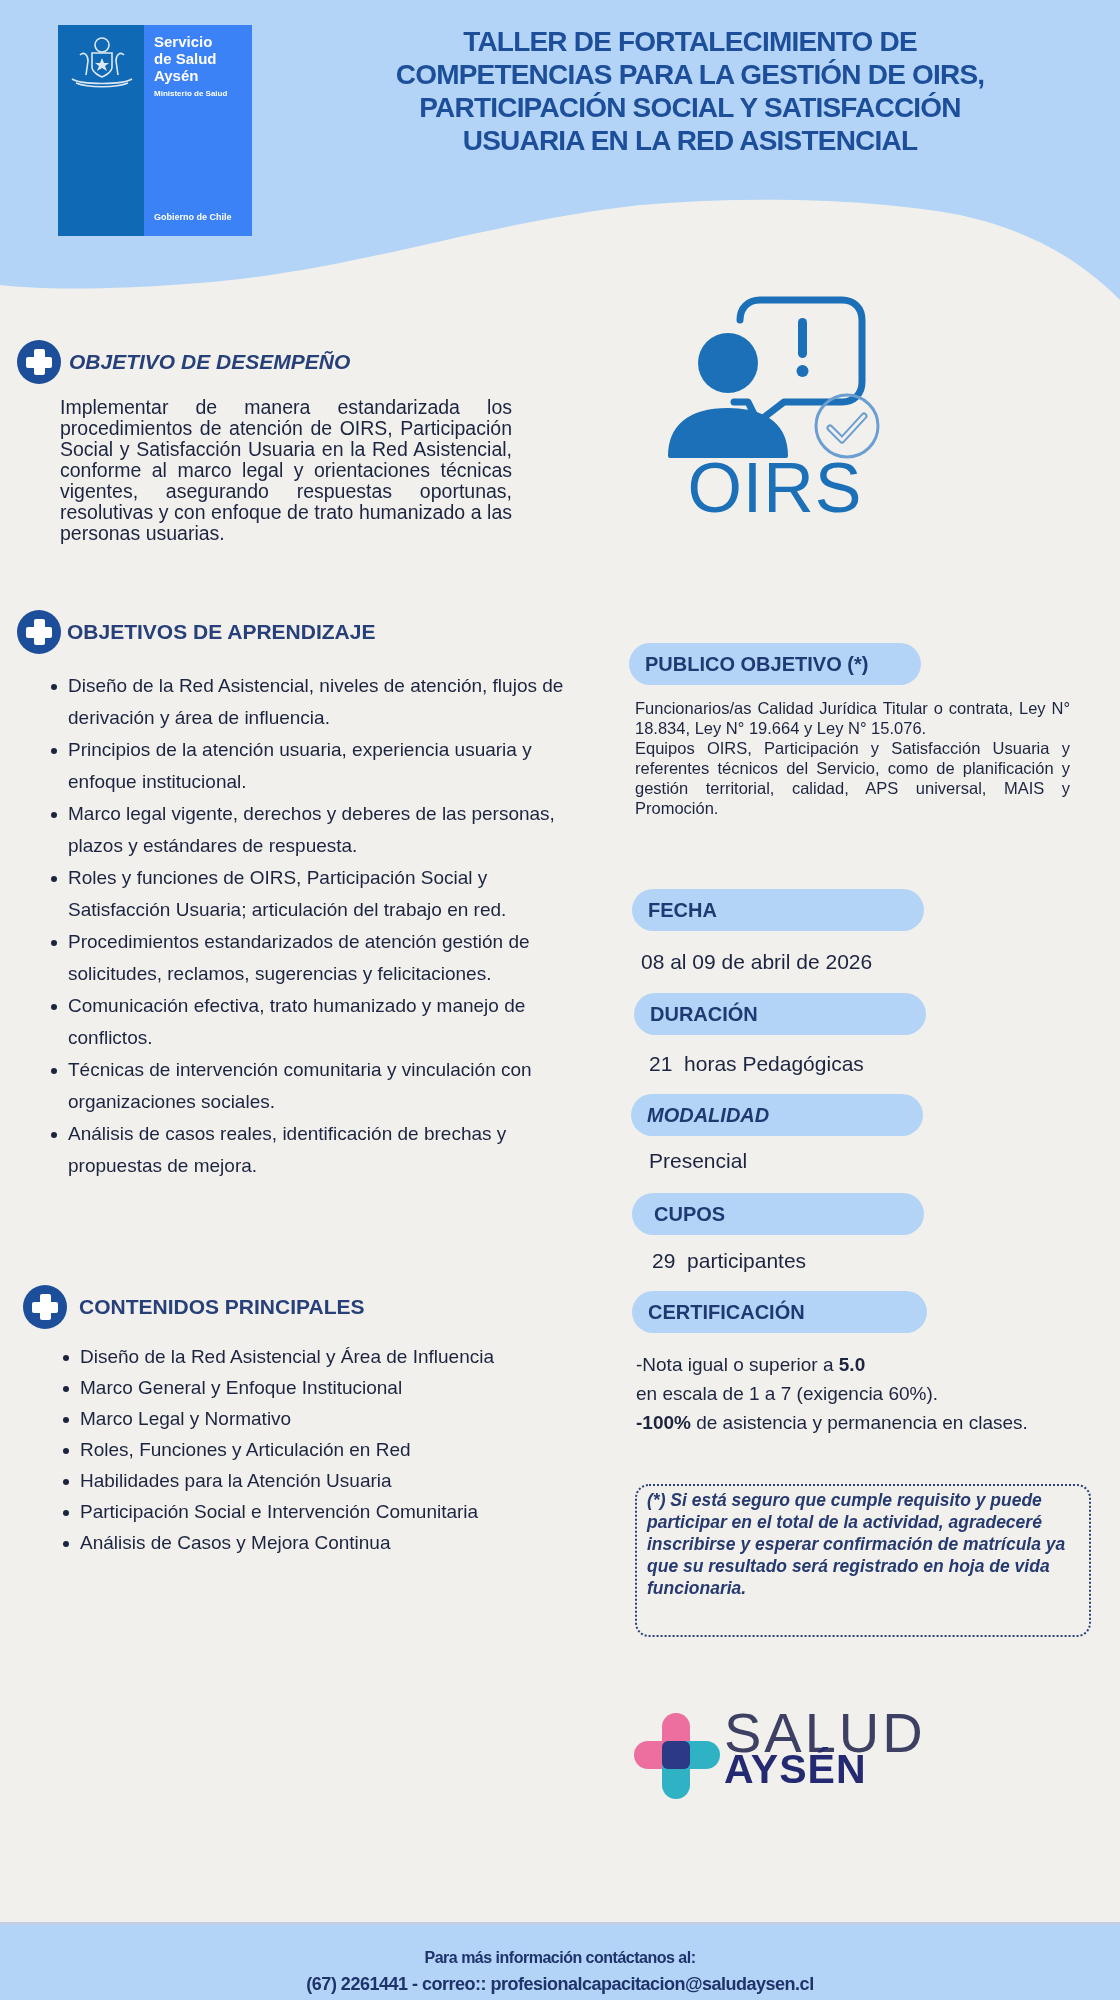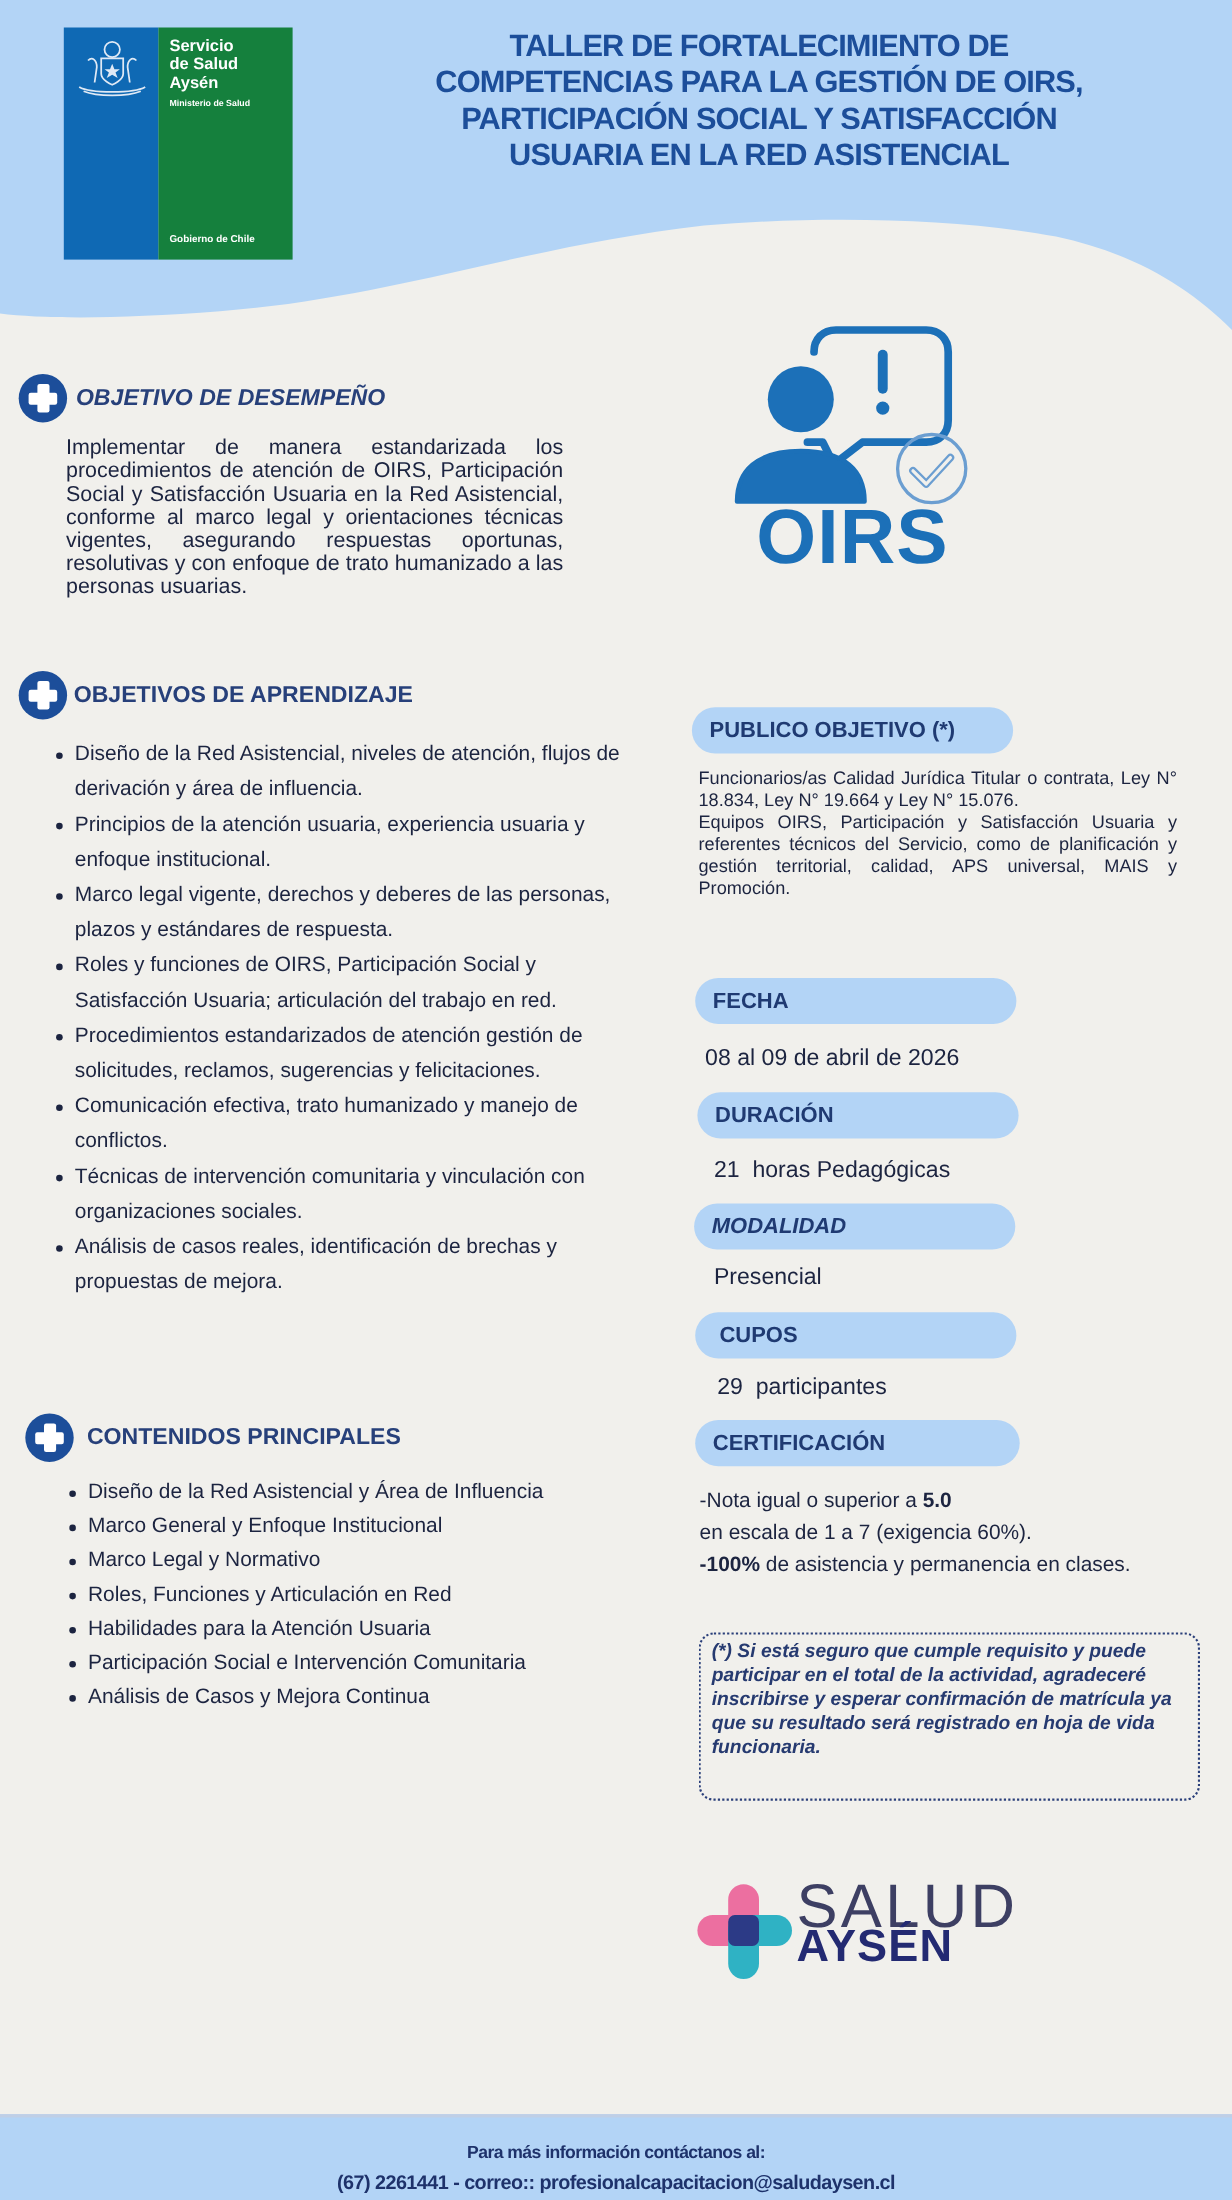--- a/index.html
+++ b/index.html
@@ -2,21 +2,21 @@
 <html><head>
 <meta charset="utf-8">
 <style>
   * { box-sizing: border-box; margin: 0; padding: 0; }
   html, body { width: 1120px; height: 2000px; overflow: hidden; }
   body { background: #f1f0ec; font-family: "Liberation Sans", sans-serif; color: #1c2440; position: relative; }
 
   .header-bg { position: absolute; left: 0; top: 0; width: 1120px; height: 300px; }
   .logo { position: absolute; left: 58px; top: 25px; width: 208px; height: 211px; display: flex; }
   .logo-blue { width: 86px; height: 100%; background: #0f69b4; position: relative; }
-  .logo-red { width: 122px; height: 100%; background: #15803d; position: relative; padding: 8px 0 0 10px; color: #fff; }
+  .logo-red { width: 108px; height: 100%; background: #3b82f6; position: relative; padding: 8px 0 0 10px; color: #fff; }
   .logo-red .l1 { font-weight: bold; font-size: 15px; line-height: 17px; }
   .logo-red .l2 { font-size: 8px; font-weight: bold; margin-top: 5px; }
   .logo-red .l3 { position: absolute; bottom: 14px; left: 10px; font-size: 9px; font-weight: bold; }
   .crest { position: absolute; left: 8px; top: 8px; width: 72px; height: 60px; }
 
   .title { position: absolute; left: 365px; top: 25px; width: 650px; text-align: center; font-family: "Liberation Sans", sans-serif; font-weight: bold; font-size: 28px; line-height: 33px; color: #1c4e9a; letter-spacing: -0.8px; }
 
   .oirs-graphic { position: absolute; left: 660px; top: 278px; width: 230px; height: 250px; }
 
   .section-head { position: absolute; display: flex; align-items: center; }
@@ -96,21 +96,21 @@
     <rect x="138" y="40" width="9" height="40" rx="4.5" fill="#1c70b8"></rect>
     <circle cx="142.5" cy="93" r="6" fill="#1c70b8"></circle>
 
     <circle cx="68" cy="85" r="30" fill="#1c70b8"></circle>
     <path d="M10,178 c0,-28 18,-46 58,-46 c40,0 58,18 58,46 z" fill="#1c70b8" stroke="#1c70b8" stroke-width="4" stroke-linejoin="round"></path>
 
     <circle cx="187" cy="148" r="31" fill="none" stroke="#6b9ed1" stroke-width="3"></circle>
     <path d="M170,150 l12,12 l22,-24" fill="none" stroke="#6b9ed1" stroke-width="7" stroke-linecap="round" stroke-linejoin="round"></path>
     <path d="M170,150 l12,12 l22,-24" fill="none" stroke="#f1f0ec" stroke-width="3" stroke-linecap="round" stroke-linejoin="round"></path>
   </svg>
-  <div style="position:absolute;left:10px;top:170px;width:210px;text-align:center;font-size:70px;font-weight:bold;color:#1c70b8;letter-spacing:1px;">OIRS</div>
+  <div style="position:absolute;left:10px;top:170px;width:210px;text-align:center;font-size:70px;font-weight:normal;color:#1c70b8;letter-spacing:1px;">OIRS</div>
 </div>
 
 <div class="section-head" style="left:17px;top:340px;font-style:italic;">
   <span class="plus-badge"></span>
   <span class="txt">OBJETIVO DE DESEMPEÑO</span>
 </div>
 <p class="desempeno">Implementar de manera estandarizada los procedimientos de atención de OIRS, Participación Social y Satisfacción Usuaria en la Red Asistencial, conforme al marco legal y orientaciones técnicas vigentes, asegurando respuestas oportunas, resolutivas y con enfoque de trato humanizado a las personas usuarias.</p>
 
 <div class="section-head" style="left:17px;top:610px;">
   <span class="plus-badge"></span>

